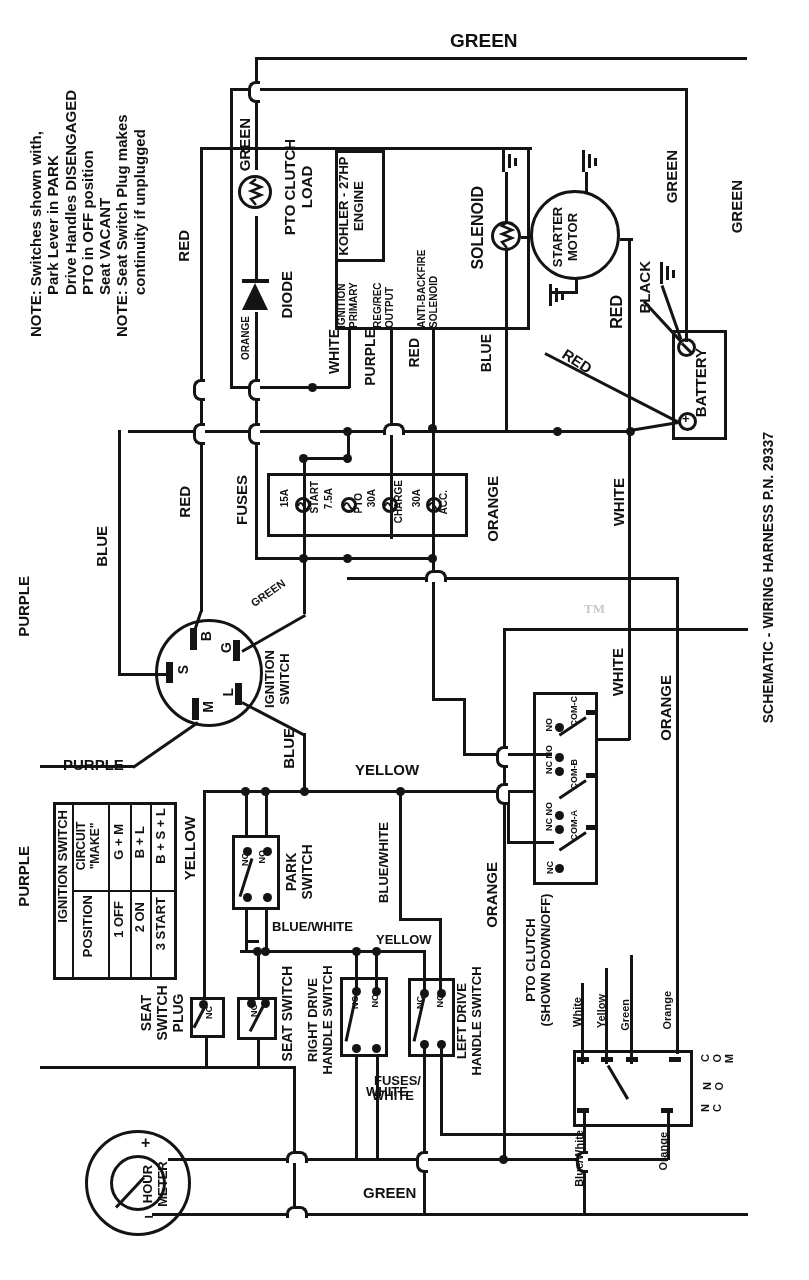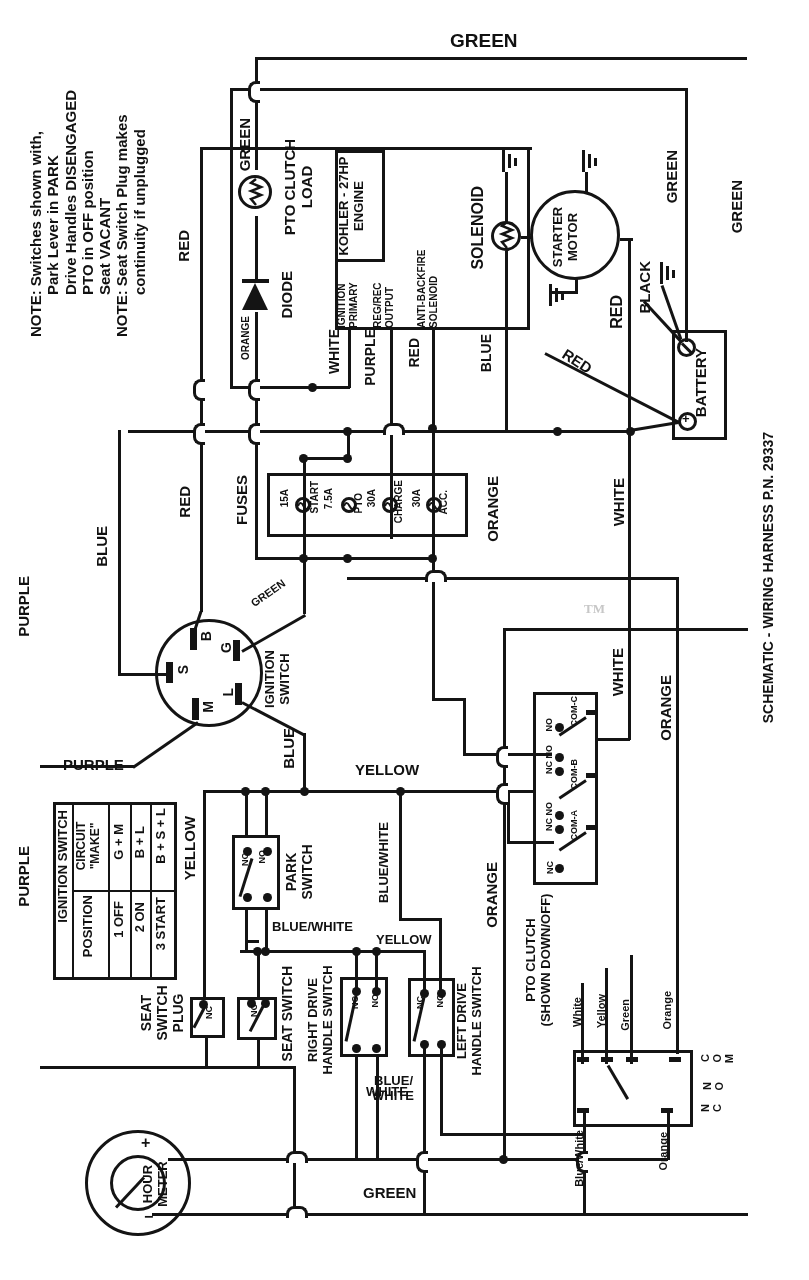--- a/index.html
+++ b/index.html
@@ -401,21 +401,21 @@
     <div class="lbl v" style="left: 658px; top: 1132px; font-size: 11px;">Orange</div>
     <div class="lbl v" style="left: 700px; top: 1054px; font-size: 11px;">C</div>
     <div class="lbl v" style="left: 712px; top: 1054px; font-size: 11px;">O</div>
     <div class="lbl v" style="left: 724px; top: 1054px; font-size: 11px;">M</div>
     <div class="lbl v" style="left: 702px; top: 1082px; font-size: 11px;">N</div>
     <div class="lbl v" style="left: 714px; top: 1082px; font-size: 11px;">O</div>
     <div class="lbl v" style="left: 700px; top: 1104px; font-size: 11px;">N</div>
     <div class="lbl v" style="left: 712px; top: 1104px; font-size: 11px;">C</div>
     <div class="lbl" style="left: 366px; top: 1085px; font-size: 13px;">WHITE</div>
     <div class="lbl" style="left: 363px; top: 1185px; font-size: 15px;">GREEN</div>
-    <div class="lbl" style="left: 374px; top: 1074px; font-size: 13px;">BLUE/</div>
+    <div class="lbl" style="left: 374px; top: 1074px; font-size: 13px;">FUSES/</div>
     <div class="lbl" style="left: 372px; top: 1089px; font-size: 13px;">WHITE</div>
     <div class="lbl" style="left: 141px; top: 1134px; font-size: 16px;">+</div>
     <div class="lbl" style="left: 144px; top: 1208px; font-size: 16px;">−</div>
     <div class="lbl" style="left: 682px; top: 412px; font-size: 13px;">+</div>
     <div class="lbl v" style="left: 56px; top: 810px; font-size: 13px;">IGNITION SWITCH</div>
     <div class="lbl v" style="left: 81px; top: 895px; font-size: 13px;">POSITION</div>
     <div class="lbl v" style="left: 112px; top: 824px; font-size: 13px;">G + M</div>
     <div class="lbl v" style="left: 112px; top: 901px; font-size: 13px;">1 OFF</div>
     <div class="lbl v" style="left: 133px; top: 826px; font-size: 13px;">B + L</div>
     <div class="lbl v" style="left: 133px; top: 902px; font-size: 13px;">2 ON</div>

